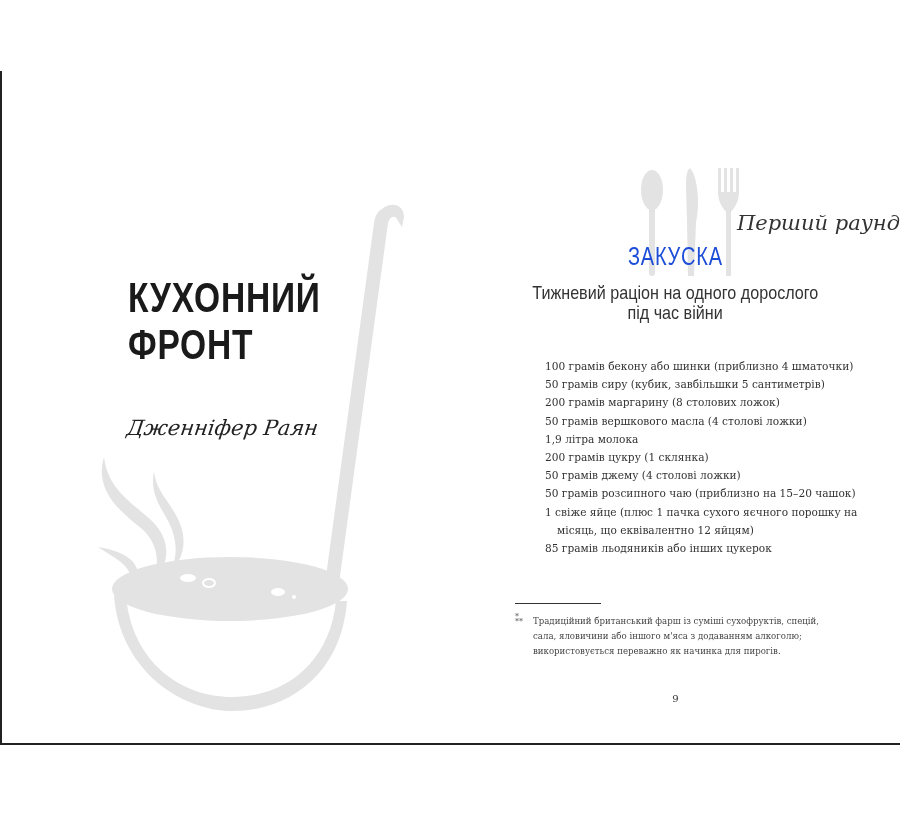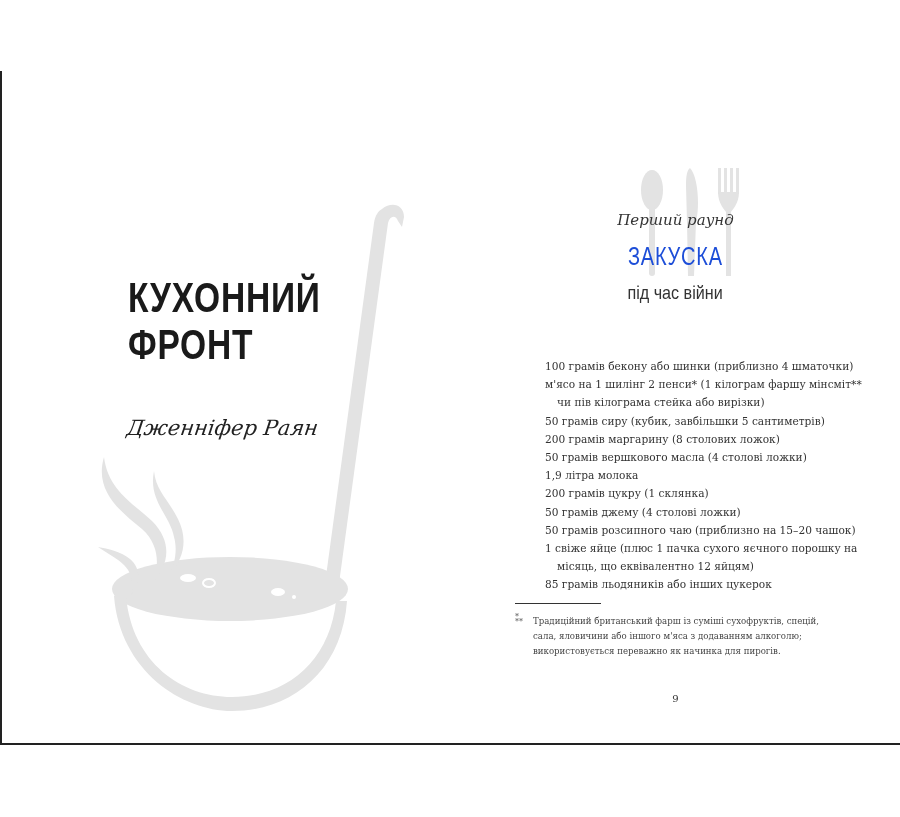--- a/index.html
+++ b/index.html
@@ -26,22 +26,22 @@
     .author {
       position: absolute; left: 125px; top: 345px;
       font-family: "DejaVu Serif", serif; font-style: italic;
       font-size: 21px; color: #222; white-space: nowrap;
       transform: skewX(-8deg);
     }
 
     .cutlery { position: absolute; left: 183px; top: 95px; width: 120px; height: 112px; }
 
     .round-label {
-      position: absolute; left: 0; width: 449px; top: 140px; text-align: center;
-      font-family: "DejaVu Serif", serif; font-style: italic; font-size: 15px; color: #333;
+      position: absolute; left: 0; width: 449px; top: 140px; text-align: right;
+      font-family: "DejaVu Serif", serif; font-style: italic; font-size: 21px; color: #333;
     }
     .section-title {
       position: absolute; left: 0; width: 449px; top: 171px; text-align: center;
       font-family: "Liberation Sans", sans-serif; font-size: 25px; color: #1d4ed8;
       letter-spacing: 1px;
     }
     .section-title span { display: inline-block; transform: scaleX(0.8); }
     .subtitle {
       position: absolute; left: 0; width: 449px; top: 212px; text-align: center;
       font-family: "Liberation Sans", sans-serif; font-size: 19px; line-height: 20px; color: #333;
@@ -117,26 +117,26 @@
         <rect x="102" y="2" width="3" height="26"></rect>
         <path d="M84 26 L105 26 C105 38 98 44 97 46 L97 110 L92 110 L92 46 C91 44 84 38 84 26 Z"></path>
       </g>
     </svg>
 
     <div class="round-label">Перший раунд</div>
     <div class="section-title">
       <span>ЗАКУСКА</span>
     </div>
     <div class="subtitle">
+      <div><span>Тижневий раціон на одного дорослого</span></div>
       <div><span>під час війни</span></div>
     </div>
 
     <ul class="ration-list">
       <li>100 грамів бекону або шинки (приблизно 4 шматочки)</li>
-      <li>м'ясо на 1 шилінг 2 пенси* (1 кілограм фаршу мінсміт** чи пів кілограма стейка або вирізки)</li>
       <li>50 грамів сиру (кубик, завбільшки 5 сантиметрів)</li>
       <li>200 грамів маргарину (8 столових ложок)</li>
       <li>50 грамів вершкового масла (4 столові ложки)</li>
       <li>1,9 літра молока</li>
       <li>200 грамів цукру (1 склянка)</li>
       <li>50 грамів джему (4 столові ложки)</li>
       <li>50 грамів розсипного чаю (приблизно на 15–20 чашок)</li>
       <li>1 свіже яйце (плюс 1 пачка сухого яєчного порошку на місяць, що еквівалентно 12 яйцям)</li>
       <li>85 грамів льодяників або інших цукерок</li>
     </ul>

